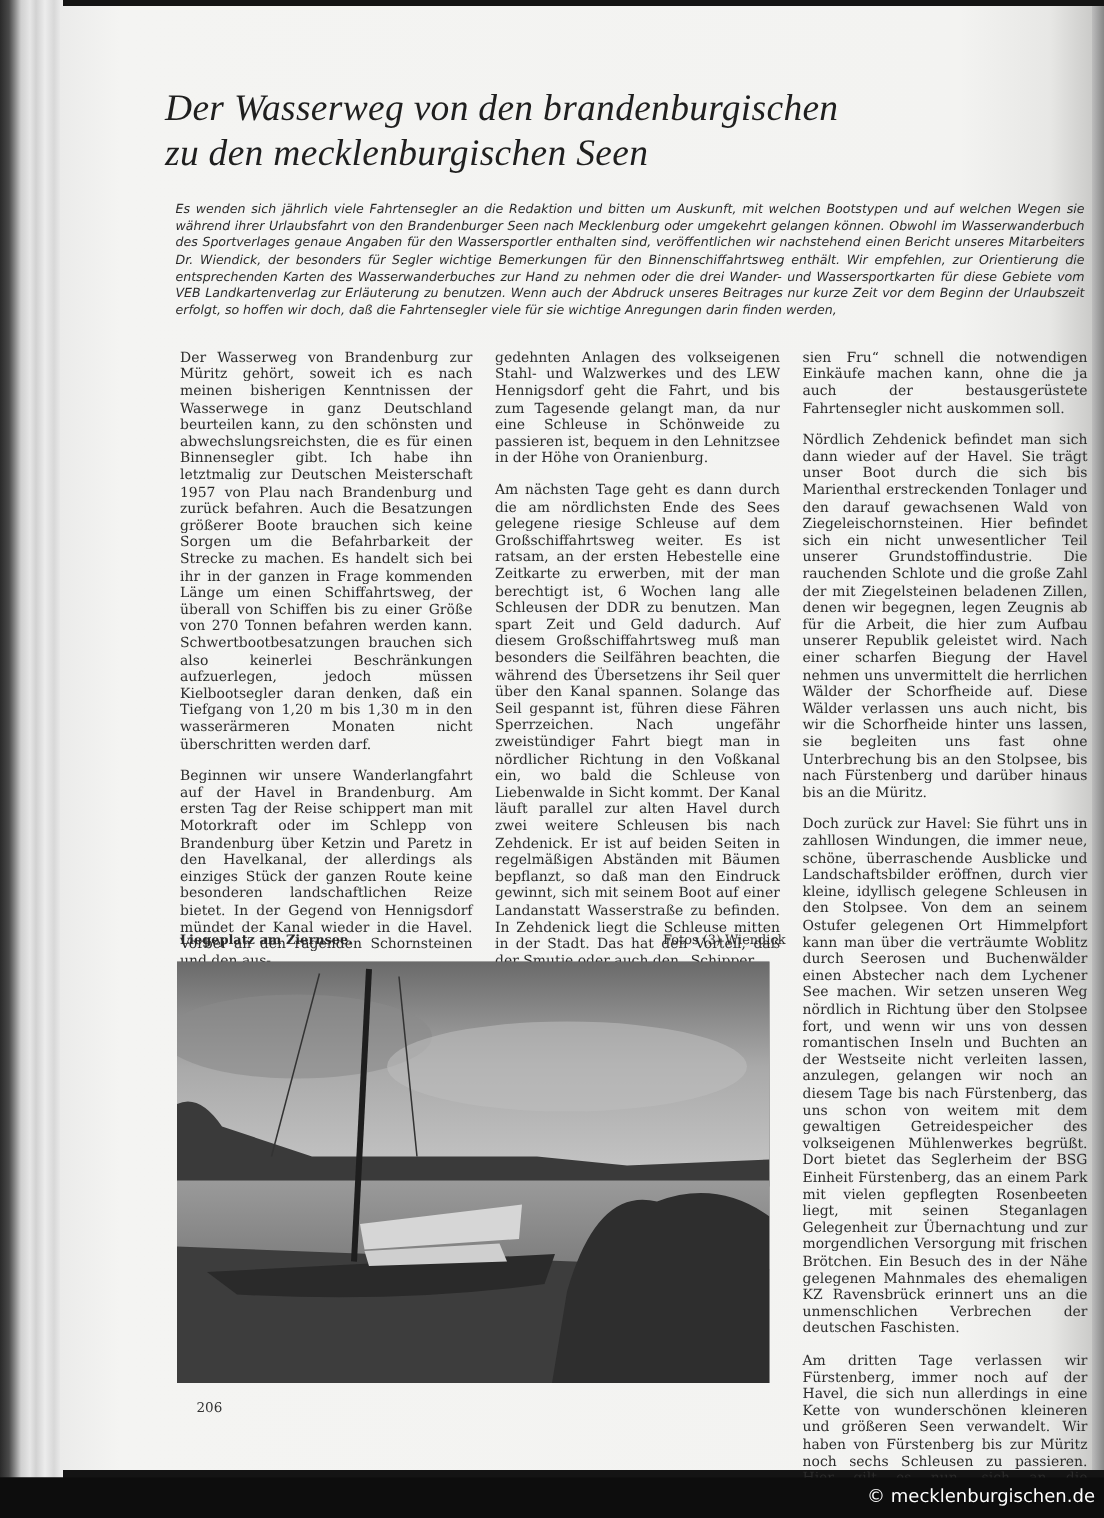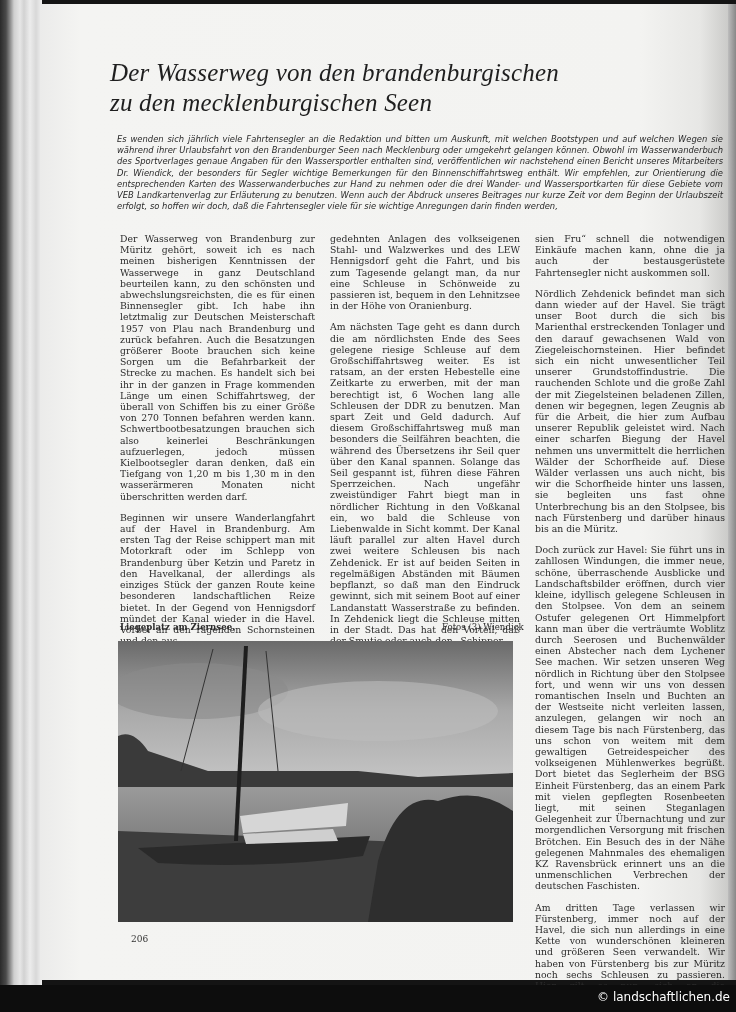--- a/index.html
+++ b/index.html
@@ -87,13 +87,13 @@
     <line x1="148" y1="10" x2="160" y2="130" stroke="#333" stroke-width="1"></line>
     <path d="M122 175 L230 162 L228 185 L125 192 Z" fill="#d6d6d6"></path>
     <path d="M20 207 L252 195 L245 215 Q150 228 40 222 Z" fill="#2a2a2a"></path>
     <path d="M125 193 L215 188 L220 200 L128 203 Z" fill="#cfcfcf"></path>
   </svg>
 </div>
 
 <div class="pagenum">206</div>
 
 <div class="footer-bar"></div>
-<div class="copyright">© landschaftlichen.de</div>
+<div class="copyright">© mecklenburgischen.de</div>
 
 </body></html>

